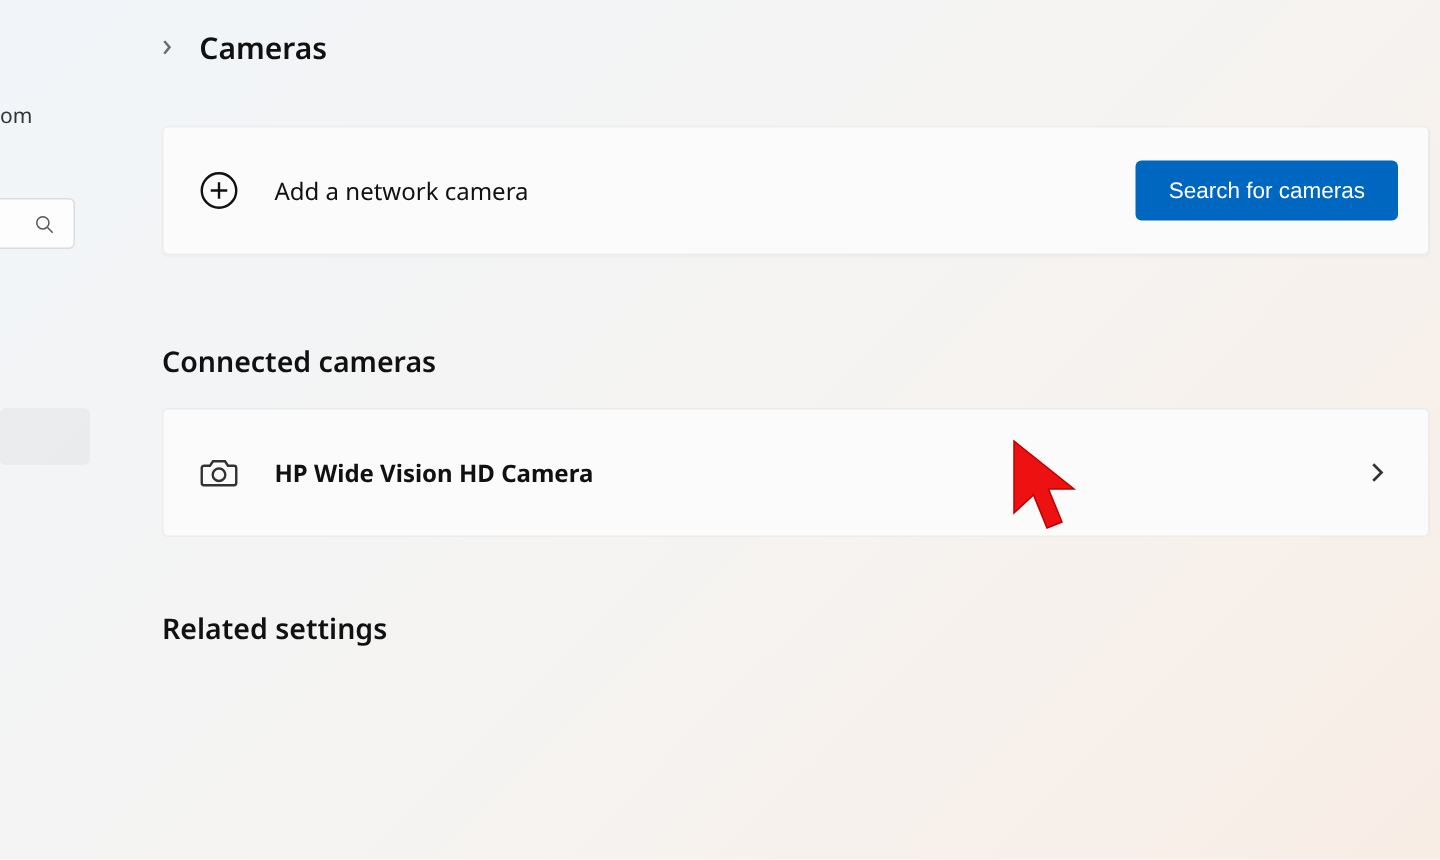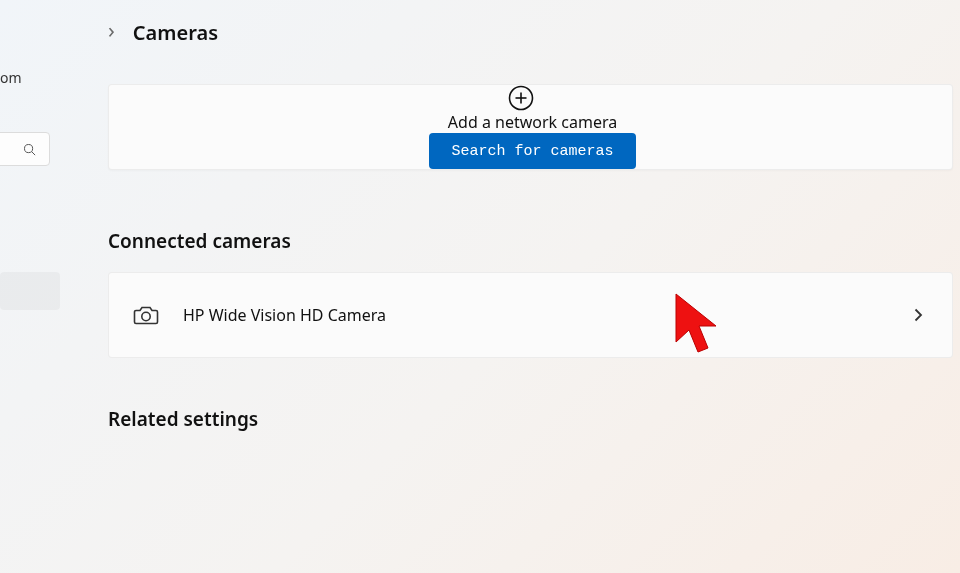--- a/index.html
+++ b/index.html
@@ -84,21 +84,20 @@
       border: 1px solid rgba(0,0,0,0.06);
       border-radius: 4px;
       display: flex;
       align-items: center;
       width: 100%;
     }
     .add-row {
       height: 86px;
       padding: 0 20px 0 24px;
       box-shadow: 0 1px 2px rgba(0,0,0,0.03);
-      flex-direction: column;
     }
     .add-row .lead-icon {
       width: 26px;
       height: 26px;
       flex: 0 0 26px;
       margin-right: 24px;
       display: flex;
       align-items: center;
       justify-content: center;
     }
@@ -109,34 +108,35 @@
     }
     .btn-primary {
       background: #0067c0;
       color: #fff;
       border: none;
       height: 40px;
       padding: 0 22px;
       font-size: 15px;
       border-radius: 4px;
       cursor: pointer;
-      font-family: Liberation Mono, monospace;
+      font-family: Liberation Sans, sans-serif;
     }
     .section-heading {
       font-size: 19px;
       font-weight: 600;
       color: #111;
       margin-top: 58px;
       margin-bottom: 18px;
     }
     .section-heading.tight { margin-top: 48px; }
     .list-row {
       height: 86px;
       padding: 0 26px 0 24px;
       cursor: pointer;
+      font-weight: bold;
     }
     .list-row .lead-icon {
       width: 26px;
       height: 26px;
       flex: 0 0 26px;
       margin-right: 24px;
       display: flex;
       align-items: center;
       justify-content: center;
     }

